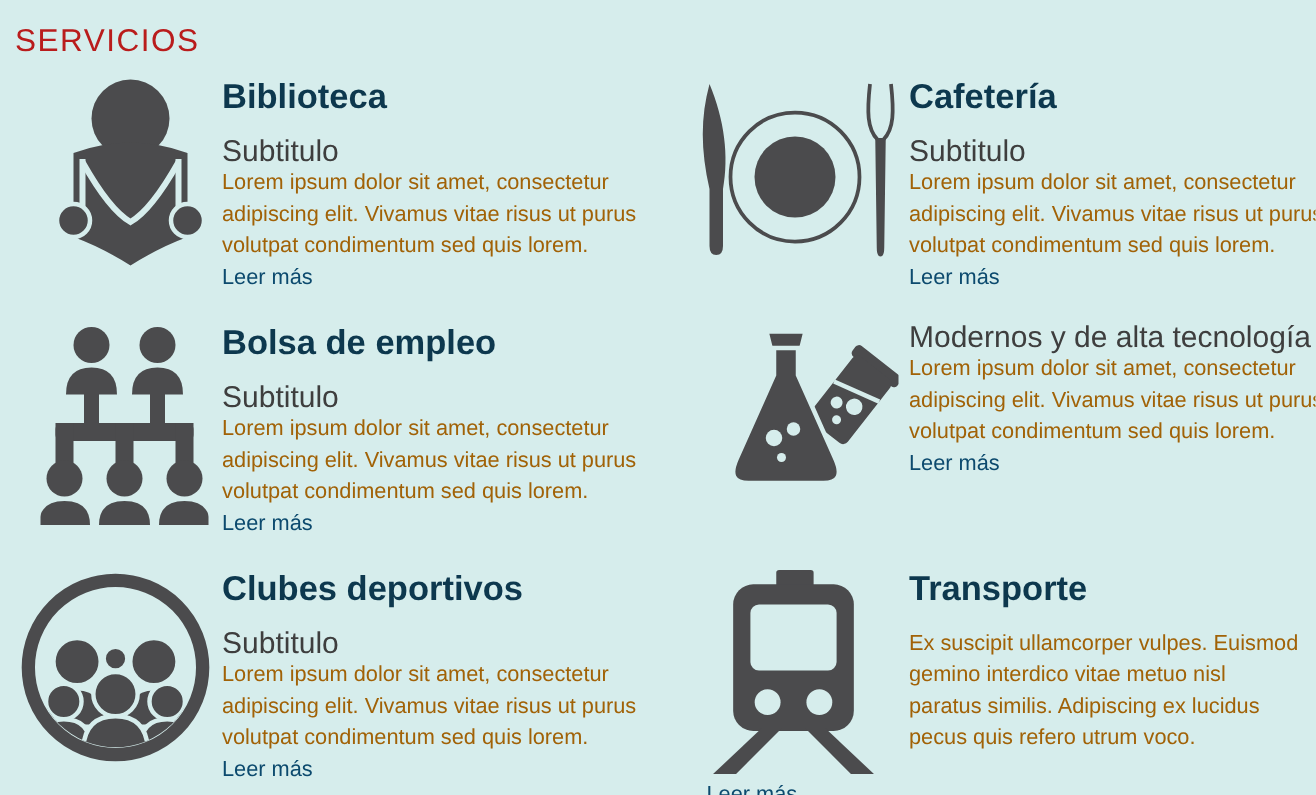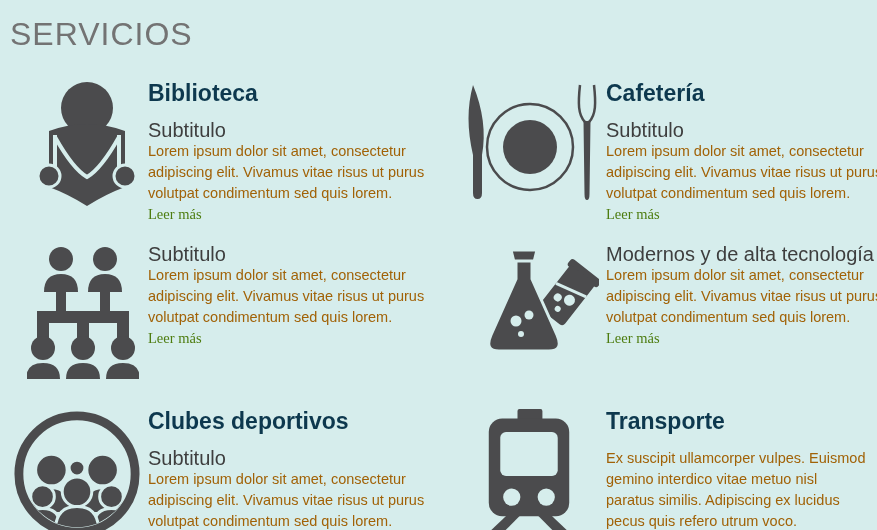--- a/index.html
+++ b/index.html
@@ -3,25 +3,25 @@
 <meta charset="utf-8">
 <style>
   html,body{margin:0;padding:0;}
   body{
     width:877px;height:530px;overflow:hidden;
     background:#d6edec;
     font-family:"Liberation Sans", sans-serif;
     -webkit-font-smoothing:antialiased;
   }
   .page-heading{
-    margin:16px 0 26px 10px;
-    font-size:32px;
+    margin:16px 0 10px 10px;
+    font-size:21px;
     font-weight:300;
     letter-spacing:1px;
-    color:#737373;
+    color:#b91c1c;
   }
   .services{
     display:grid;
     grid-template-columns:415px 425px;
     grid-auto-rows:148px;
     margin-left:30px;
     gap:16px;
   }
   .service{display:flex;align-items:flex-start;}
   .icon-box{flex:0 0 118px;display:flex;flex-direction:column;}
@@ -46,23 +46,22 @@
     margin:0;
     font-size:14.5px;
     line-height:21px;
     color:#a16207;
     white-space:pre-line;
   }
   .more-link{
     display:inline-block;
     font-size:14.5px;
     line-height:21px;
-    color:#4d7c0f;
+    color:#0c4a6e;
     text-decoration:none;
-    font-family:Liberation Serif, serif;
   }
   
   .i-biblioteca{margin:2px 0 0 3px;}
   .i-cafeteria{margin:2px 0 0 2px;}
   .i-bolsa{margin:2px 0 0 -3px;}
   .i-lab{margin:6px 0 0 12px;}
   .i-clubes{margin:2px 0 0 -18px;}
   .i-train{margin:2px 0 0 10px;}
   .icon-box .more-link{margin:4px 0 0 10px;}
 </style>
@@ -131,20 +130,21 @@
         <rect class="ic" x="90" y="66" width="12" height="28"></rect>
         <circle class="ic" cx="16" cy="103" r="12"></circle>
         <path class="ic" d="M-1 134 Q-1 118 16 118 Q33 118 33 134 Z"></path>
         <circle class="ic" cx="56" cy="103" r="12"></circle>
         <path class="ic" d="M39 134 Q39 118 56 118 Q73 118 73 134 Z"></path>
         <circle class="ic" cx="96" cy="103" r="12"></circle>
         <path class="ic" d="M79 134 Q79 118 96 118 Q113 118 113 134 Z"></path>
       </svg>
     </div>
     <div class="text-box">
+      <h2 class="svc-title">Bolsa de empleo</h2>
       <div class="svc-subtitle">Subtitulo</div>
       <p class="svc-body">Lorem ipsum dolor sit amet, consectetur
 adipiscing elit. Vivamus vitae risus ut purus
 volutpat condimentum sed quis lorem.</p>
       <a href="#" class="more-link">Leer más</a>
     </div>
   </article>
 
   <article class="service">
     <div class="icon-box">

